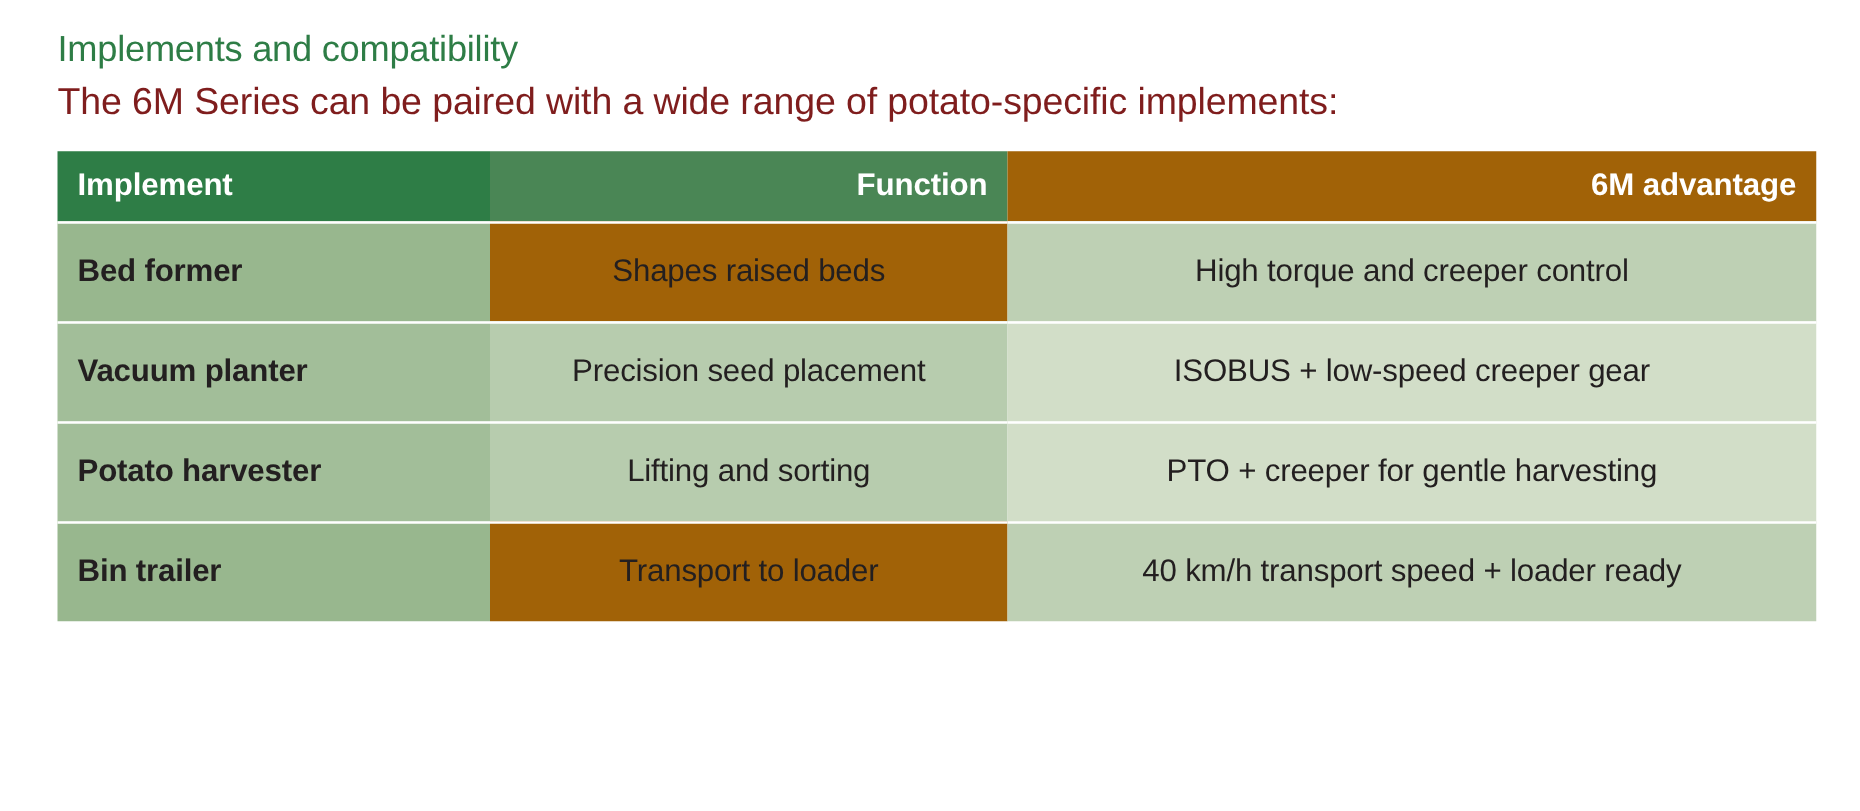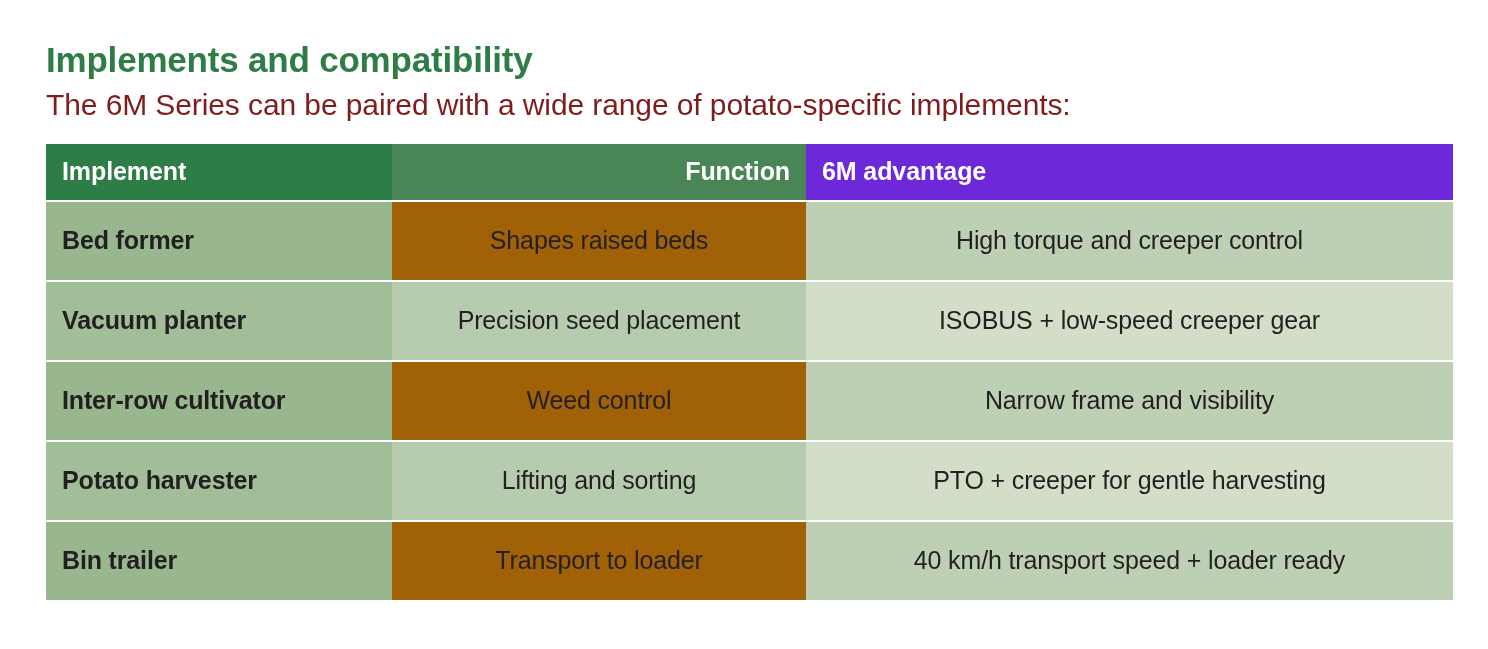--- a/index.html
+++ b/index.html
@@ -15,23 +15,23 @@
   }
   .page {
     position: relative;
     width: 1488px;
     height: 649px;
     box-sizing: border-box;
     padding: 0 46px;
   }
   .heading {
     margin: 0;
-    padding-top: 40px;
-    font-size: 35px;
-    font-weight: bold;
+    padding-top: 24px;
+    font-size: 29px;
+    font-weight: normal;
     line-height: 1.12;
     letter-spacing: -0.2px;
     color: #2E7D46;
   }
   .subheading {
     margin: 0;
     padding-top: 9px;
     font-size: 30px;
     font-weight: normal;
     line-height: 1.15;
@@ -63,22 +63,22 @@
   }
   thead th.h1 {
     background: #2E7D46;
     text-align: left;
   }
   thead th.h2 {
     background: #4A8655;
     text-align: right;
   }
   thead th.h3 {
-    background: #6d28d9;
-    text-align: left;
+    background: #a16207;
+    text-align: right;
   }
 
   tbody td {
     height: 80px;
     font-size: 25px;
     color: #231f20;
     letter-spacing: -0.15px;
     padding: 16px 16px;
     box-sizing: border-box;
     vertical-align: middle;
@@ -131,25 +131,20 @@
         <tr class="odd">
           <td class="col-implement">Bed former</td>
           <td class="col-function">Shapes raised beds</td>
           <td class="col-advantage">High torque and creeper control</td>
         </tr>
         <tr class="even">
           <td class="col-implement">Vacuum planter</td>
           <td class="col-function">Precision seed placement</td>
           <td class="col-advantage">ISOBUS + low-speed creeper gear</td>
         </tr>
-        <tr class="odd">
-          <td class="col-implement">Inter-row cultivator</td>
-          <td class="col-function">Weed control</td>
-          <td class="col-advantage">Narrow frame and visibility</td>
-        </tr>
         <tr class="even">
           <td class="col-implement">Potato harvester</td>
           <td class="col-function">Lifting and sorting</td>
           <td class="col-advantage">PTO + creeper for gentle harvesting</td>
         </tr>
         <tr class="odd">
           <td class="col-implement">Bin trailer</td>
           <td class="col-function">Transport to loader</td>
           <td class="col-advantage">40 km/h transport speed + loader ready</td>
         </tr>

